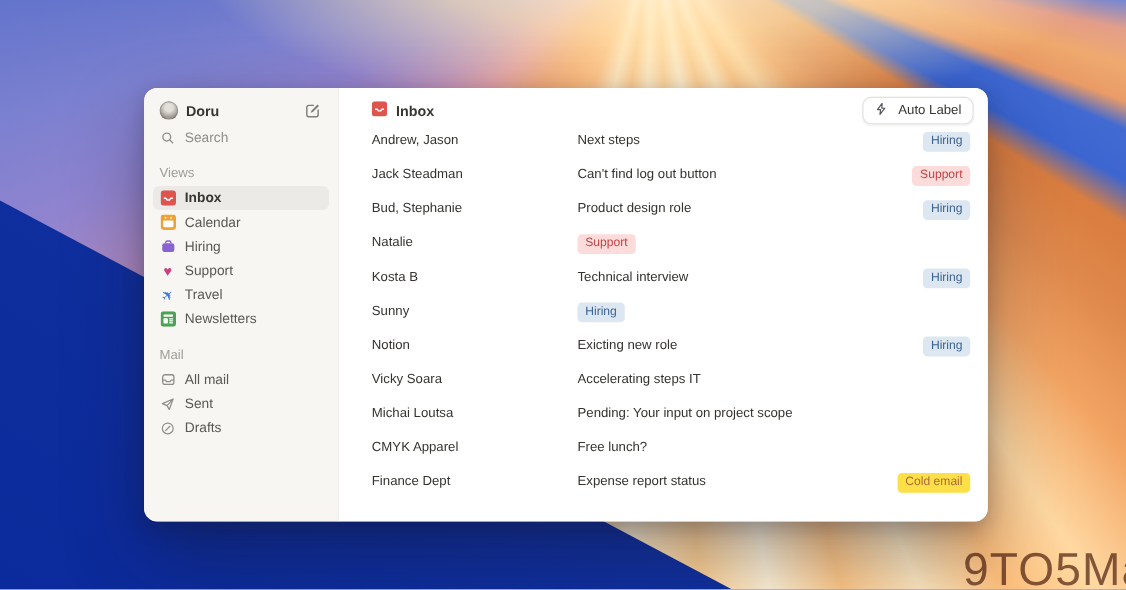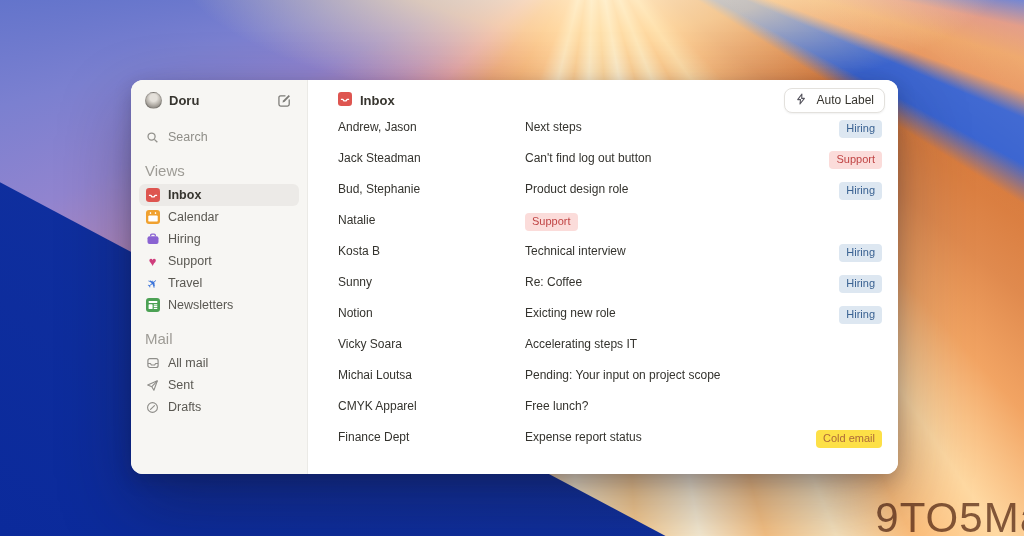--- a/index.html
+++ b/index.html
@@ -43,22 +43,22 @@
   .user-row { display:flex; align-items:center; height:24px; padding:0 6px; gap:7px; }
   .avatar { width:17px; height:17px; border-radius:50%;
     background:radial-gradient(circle at 50% 32%, #e4e0da 0 28%, #b9b4ad 55%, #6e6a64 100%);
     border:0.5px solid rgba(0,0,0,.15); }
   .user-name { font-size:13px; font-weight:bold; color:#37352f; flex:1; }
   .icon-btn { display:flex; align-items:center; justify-content:center; width:18px; height:18px; cursor:pointer; }
   .sb-item { display:flex; align-items:center; height:22px; gap:8px; padding:0 6px;
     border-radius:6px; font-size:12.5px; color:#5a5852; cursor:pointer; }
   .sb-item.selected { background:#eceae7; color:#37352f; font-weight:bold; }
   .sb-item .ic { width:15px; display:flex; align-items:center; justify-content:center; }
-  .section-label { font-size:15px; color:#9e9c96; margin:14px 6px 5px; }
-  .search-row { margin-top:14px; color:#8f8e88; }
+  .section-label { font-size:12px; color:#9e9c96; margin:14px 6px 5px; }
+  .search-row { margin-top:2px; color:#8f8e88; }
   .glyph-heart { color:#cf3d7c; font-size:13px; line-height:1; }
   .glyph-plane { color:#3b74d9; font-size:13px; line-height:1; display:inline-block; transform:rotate(-40deg); }
 
   
   .main { flex:1; display:flex; flex-direction:column; background:#fff; }
   .main-header { height:40px; display:flex; align-items:center; justify-content:space-between;
     padding:0 13px 0 30px; }
   .title-wrap { display:flex; align-items:center; gap:8px; font-size:13px; font-weight:bold; color:#37352f; }
   .auto-label-btn { display:flex; align-items:center; gap:10px; height:25px; padding:0 10px;
     border:1px solid #e3e1dd; border-radius:8px; background:#fff; font-size:12px; color:#37352f;
@@ -241,21 +241,20 @@
         <span class="sender">Natalie</span>
         <span class="badge support">Support</span>
       </div>
       <div class="email-row">
         <span class="sender">Kosta B</span>
         <span class="subject">Technical interview</span>
         <span class="badge hiring">Hiring</span>
       </div>
       <div class="email-row">
         <span class="sender">Sunny</span>
-        <span class="subject">Re: Coffee</span>
         <span class="badge hiring">Hiring</span>
       </div>
       <div class="email-row">
         <span class="sender">Notion</span>
         <span class="subject">Exicting new role</span>
         <span class="badge hiring">Hiring</span>
       </div>
       <div class="email-row">
         <span class="sender">Vicky Soara</span>
         <span class="subject">Accelerating steps IT</span>

